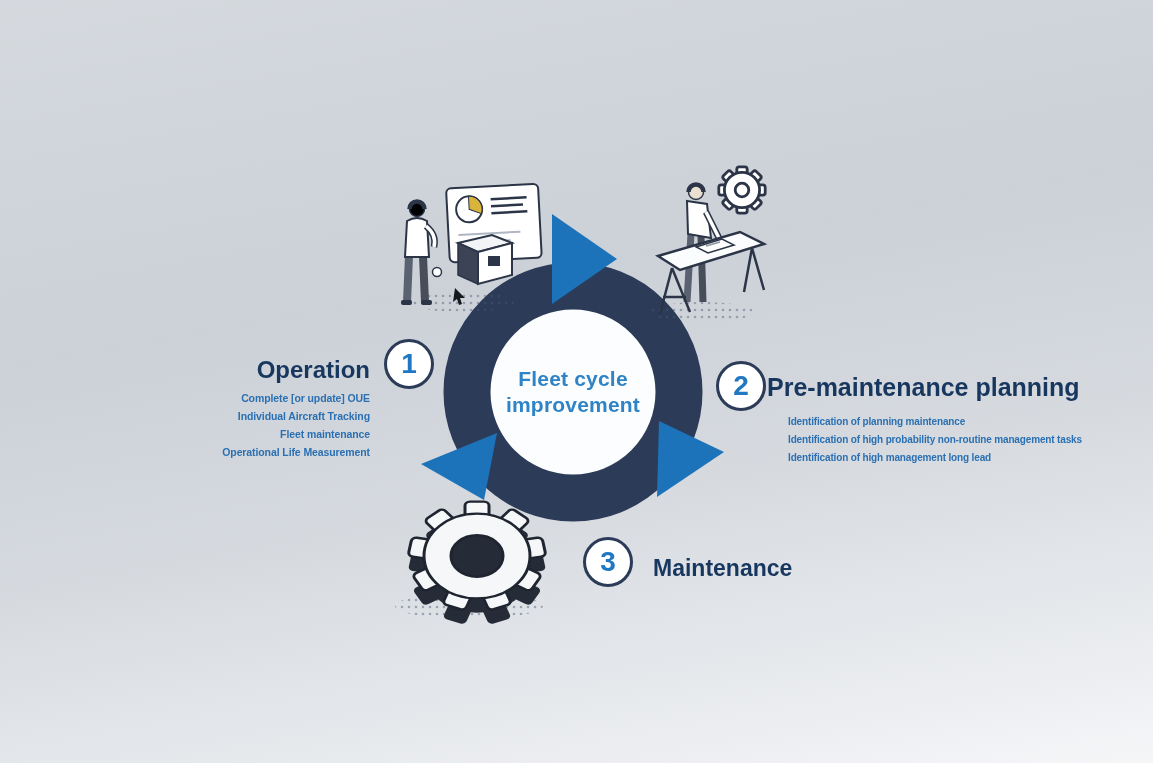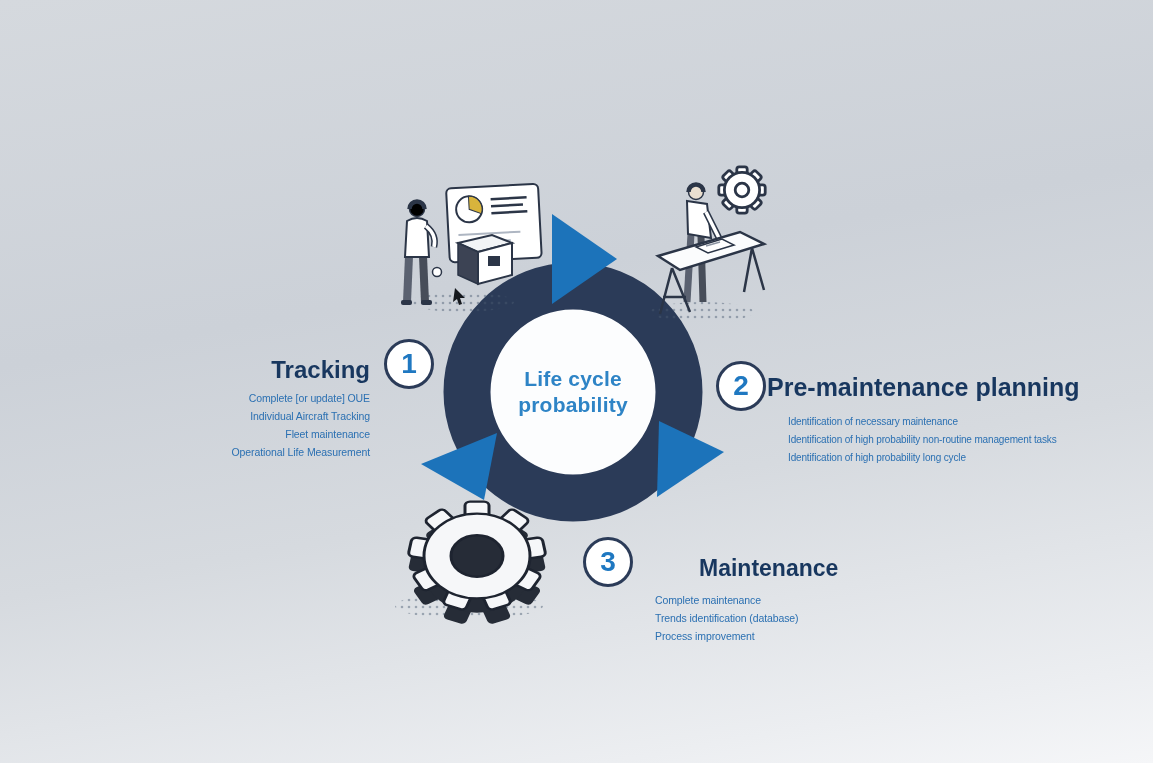--- a/index.html
+++ b/index.html
@@ -21,23 +21,23 @@
     display:flex; align-items:center; justify-content:center;
     font-size:28px; font-weight:bold; color:#1f78c1;
   }
   .badge1 { left:384px; top:339px; }
   .badge2 { left:716px; top:361px; }
   .badge3 { left:583px; top:537px; }
 
   .stage-title { position:absolute; font-weight:bold; color:#18375f; white-space:nowrap; }
   .title-operation   { right:783px; top:356px; font-size:24px; text-align:right; }
   .title-pre         { left:767px;  top:373px; font-size:25px; }
-  .title-maintenance { left:653px;  top:555px; font-size:23px;margin-left:46px; }
+  .title-maintenance { left:653px;  top:555px; font-size:23px; }
 
-  .items { position:absolute; font-weight:normal; color:#2b70b2; font-size:10.5px;
+  .items { position:absolute; font-weight:bold; color:#2b70b2; font-size:10.5px;
            line-height:18px; letter-spacing:-0.1px; white-space:nowrap; }
   .items-operation   { right:783px; top:389px; text-align:right; }
   .items-pre         { left:788px;  top:413px; font-size:10px; letter-spacing:-0.15px; }
   .items-maintenance { left:655px;  top:591px; }
 </style>
 </head>
 <body>
 
 <div class="canvas">
 
@@ -148,49 +148,44 @@
           <rect x="-12" y="-68" width="24" height="24" rx="5" transform="rotate(280)"></rect>
           <rect x="-12" y="-68" width="24" height="24" rx="5" transform="rotate(320)"></rect>
           <circle r="53"></circle>
           <circle r="26" fill="#262c37"></circle>
         </g>
       </g>
     </g>
   </svg>
 
   <div class="center-label">
-    <div>Life cycle</div>
-    <div>probability</div>
+    <div>Fleet cycle</div>
+    <div>improvement</div>
   </div>
 
   <div class="badge badge1">
     <span>1</span>
   </div>
   <div class="badge badge2">
     <span>2</span>
   </div>
   <div class="badge badge3">
     <span>3</span>
   </div>
 
-  <div class="stage-title title-operation">Tracking</div>
+  <div class="stage-title title-operation">Operation</div>
   <div class="items items-operation">
     <div>Complete [or update] OUE</div>
     <div>Individual Aircraft Tracking</div>
     <div>Fleet maintenance</div>
     <div>Operational Life Measurement</div>
   </div>
 
   <div class="stage-title title-pre">Pre-maintenance planning</div>
   <div class="items items-pre">
-    <div>Identification of necessary maintenance</div>
+    <div>Identification of planning maintenance</div>
     <div>Identification of high probability non-routine management tasks</div>
-    <div>Identification of high probability long cycle</div>
+    <div>Identification of high management long lead</div>
   </div>
 
   <div class="stage-title title-maintenance">Maintenance</div>
-  <div class="items items-maintenance">
-    <div>Complete maintenance</div>
-    <div>Trends identification (database)</div>
-    <div>Process improvement</div>
-  </div>
 
 </div>
 
 </body></html>

